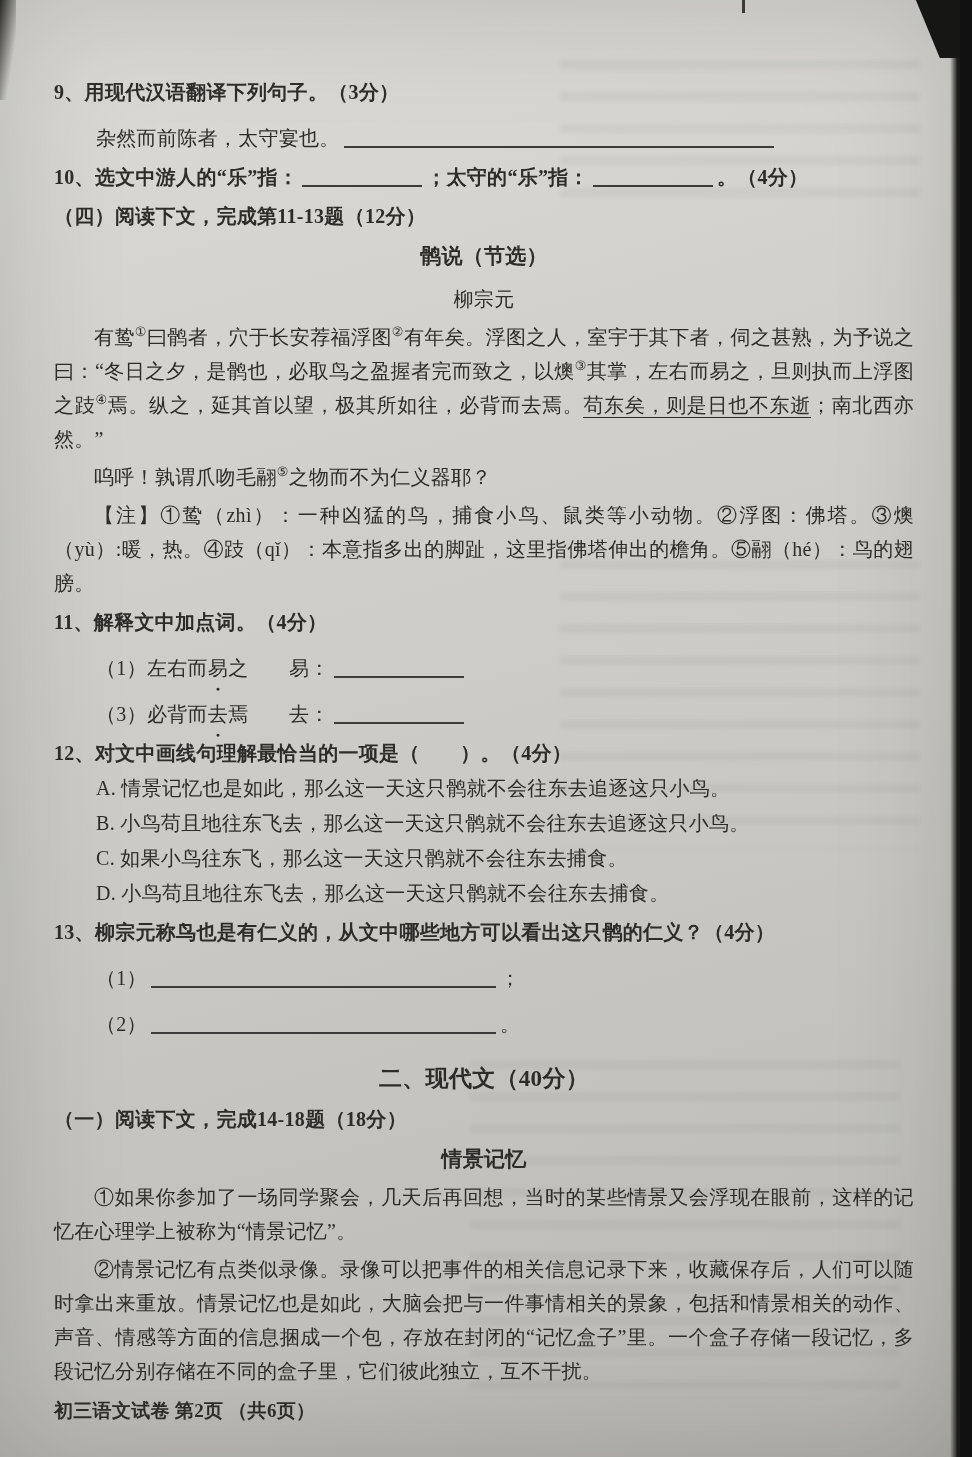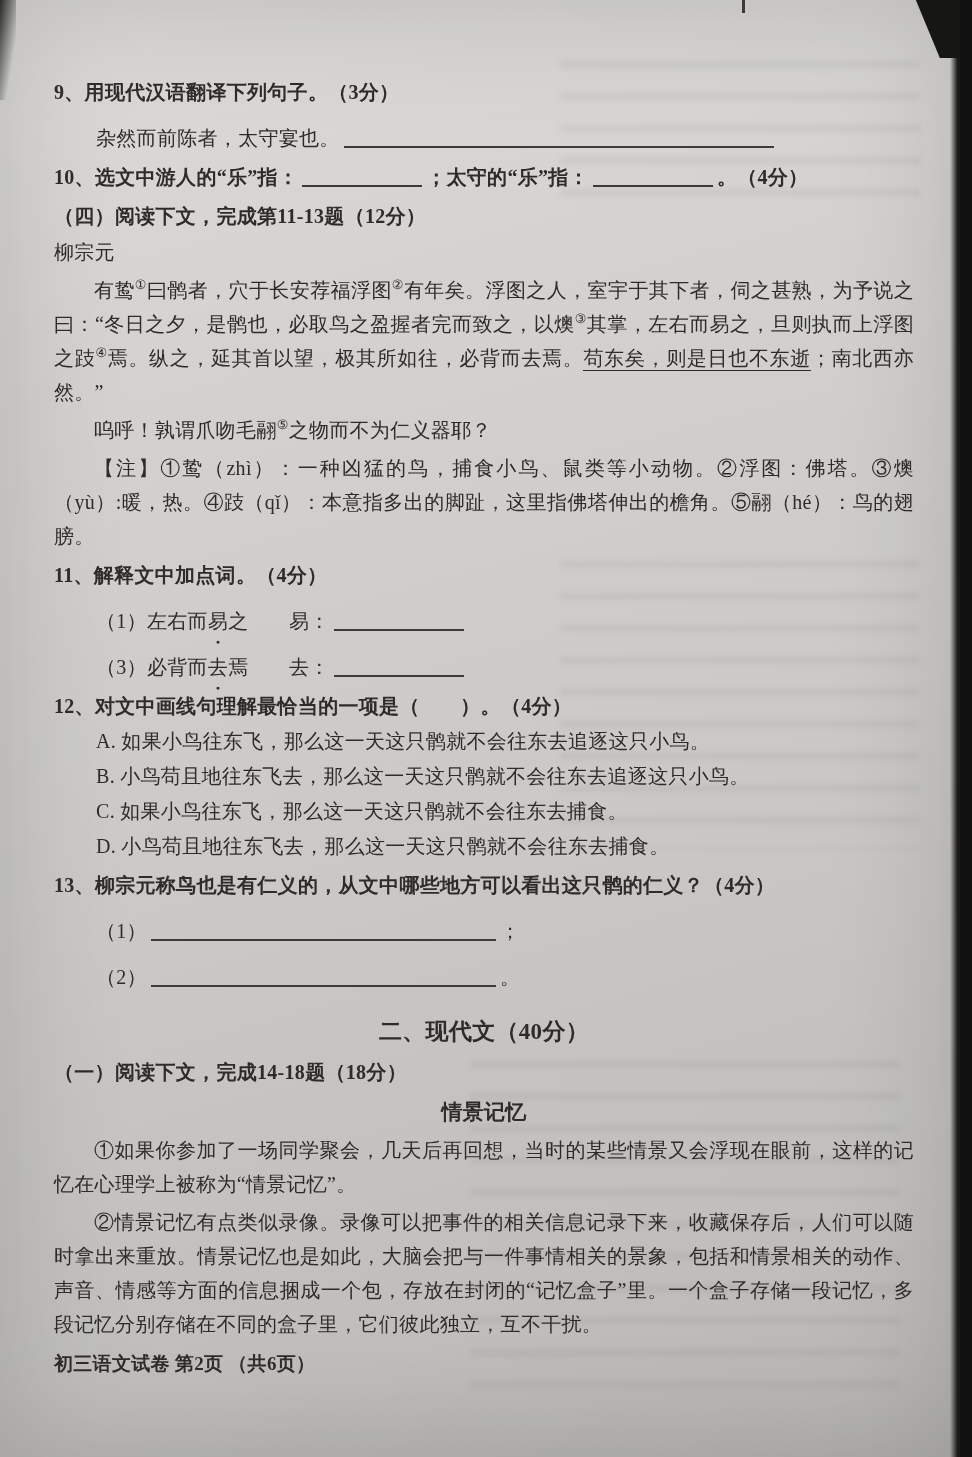--- a/index.html
+++ b/index.html
@@ -11,21 +11,21 @@
   }
   .content{
     position:absolute;left:54px;right:46px;top:70px;
     font-size:20px;line-height:34px;color:#2e2c2a;letter-spacing:0.3px;
   }
   .blk{margin:0;}
   .k-q{font-weight:bold;margin-top:5px;}
   .k-qsub{padding-left:42px;margin-top:12px;}
   .k-option{padding-left:42px;margin-top:1px;}
   .k-title{text-align:center;font-weight:bold;font-size:21px;margin-top:6px;}
-  .k-author{margin-top:2px;}
+  .k-author{text-align:center;margin-top:9px;}
   .k-section{text-align:center;font-weight:bold;font-size:23px;line-height:36px;margin-top:20px;}
   .k-para{text-indent:2em;text-align:justify;margin-top:4px;}
   .k-footer{text-align:left;font-size:19px;line-height:30px;margin-top:8px;font-weight:bold;}
   .blank{
     display:inline-block;height:14px;border-bottom:2px solid #3d3b39;
     transform:translateY(3px);margin:0 4px;
   }
   .seg-sup{font-size:13px;vertical-align:super;line-height:0;}
   .seg-u{border-bottom:1.6px solid #2e2c2a;padding-bottom:1px;}
   .seg-dot{position:relative;display:inline-block;}
@@ -52,29 +52,30 @@
 
 <div class="photo">
   <div class="bleed bleed-1"></div>
   <div class="bleed bleed-2"></div>
   <div class="bleed bleed-3"></div>
   <div class="content">
       <div class="blk k-q"><span>9、用现代汉语翻译下列句子。（3分）</span></div>
       <div class="blk k-qsub"><span>杂然而前陈者，太守宴也。</span><span class="blank" style="width: 430px;"></span></div>
       <div class="blk k-q"><span>10、选文中游人的“乐”指：</span><span class="blank" style="width: 120px;"></span><span>；太守的“乐”指：</span><span class="blank" style="width: 120px;"></span><span>。（4分）</span></div>
       <div class="blk k-q"><span>（四）阅读下文，完成第11-13题（12分）</span></div>
+      <div class="blk k-title"><span>鹘说（节选）</span></div>
       <div class="blk k-author"><span>柳宗元</span></div>
       <div class="blk k-para"><span>有鸷</span><span class="seg-sup">①</span><span>曰鹘者，穴于长安荐福浮图</span><span class="seg-sup">②</span><span>有年矣。浮图之人，室宇于其下者，伺之甚熟，为予说之曰：“冬日之夕，是鹘也，必取鸟之盈握者完而致之，以燠</span><span class="seg-sup">③</span><span>其掌，左右而易之，旦则执而上浮图之跂</span><span class="seg-sup">④</span><span>焉。纵之，延其首以望，极其所如往，必背而去焉。</span><span class="seg-u">苟东矣，则是日也不东逝</span><span>；南北西亦然。”</span></div>
       <div class="blk k-para"><span>呜呼！孰谓爪吻毛翮</span><span class="seg-sup">⑤</span><span>之物而不为仁义器耶？</span></div>
       <div class="blk k-para"><span>【注】①鸷（zhì）：一种凶猛的鸟，捕食小鸟、鼠类等小动物。②浮图：佛塔。③燠（yù）:暖，热。④跂（qǐ）：本意指多出的脚趾，这里指佛塔伸出的檐角。⑤翮（hé）：鸟的翅膀。</span></div>
       <div class="blk k-q"><span>11、解释文中加点词。（4分）</span></div>
       <div class="blk k-qsub"><span>（1）左右而</span><span class="seg-dot">易</span><span>之　　易：</span><span class="blank" style="width: 130px;"></span></div>
       <div class="blk k-qsub"><span>（3）必背而</span><span class="seg-dot">去</span><span>焉　　去：</span><span class="blank" style="width: 130px;"></span></div>
       <div class="blk k-q"><span>12、对文中画线句理解最恰当的一项是（　　）。（4分）</span></div>
-      <div class="blk k-option"><span>A. 如果小鸟往东飞，那么这一天这只鹘就不会往东去追逐这只小鸟。</span></div>
+      <div class="blk k-option"><span>A. 情景记忆也是如此，那么这一天这只鹘就不会往东去追逐这只小鸟。</span></div>
       <div class="blk k-option"><span>B. 小鸟苟且地往东飞去，那么这一天这只鹘就不会往东去追逐这只小鸟。</span></div>
       <div class="blk k-option"><span>C. 如果小鸟往东飞，那么这一天这只鹘就不会往东去捕食。</span></div>
       <div class="blk k-option"><span>D. 小鸟苟且地往东飞去，那么这一天这只鹘就不会往东去捕食。</span></div>
       <div class="blk k-q"><span>13、柳宗元称鸟也是有仁义的，从文中哪些地方可以看出这只鹘的仁义？（4分）</span></div>
       <div class="blk k-qsub"><span>（1）</span><span class="blank" style="width: 345px;"></span><span>；</span></div>
       <div class="blk k-qsub"><span>（2）</span><span class="blank" style="width: 345px;"></span><span>。</span></div>
       <div class="blk k-section"><span>二、现代文（40分）</span></div>
       <div class="blk k-q"><span>（一）阅读下文，完成14-18题（18分）</span></div>
       <div class="blk k-title"><span>情景记忆</span></div>
       <div class="blk k-para"><span>①如果你参加了一场同学聚会，几天后再回想，当时的某些情景又会浮现在眼前，这样的记忆在心理学上被称为“情景记忆”。</span></div>

